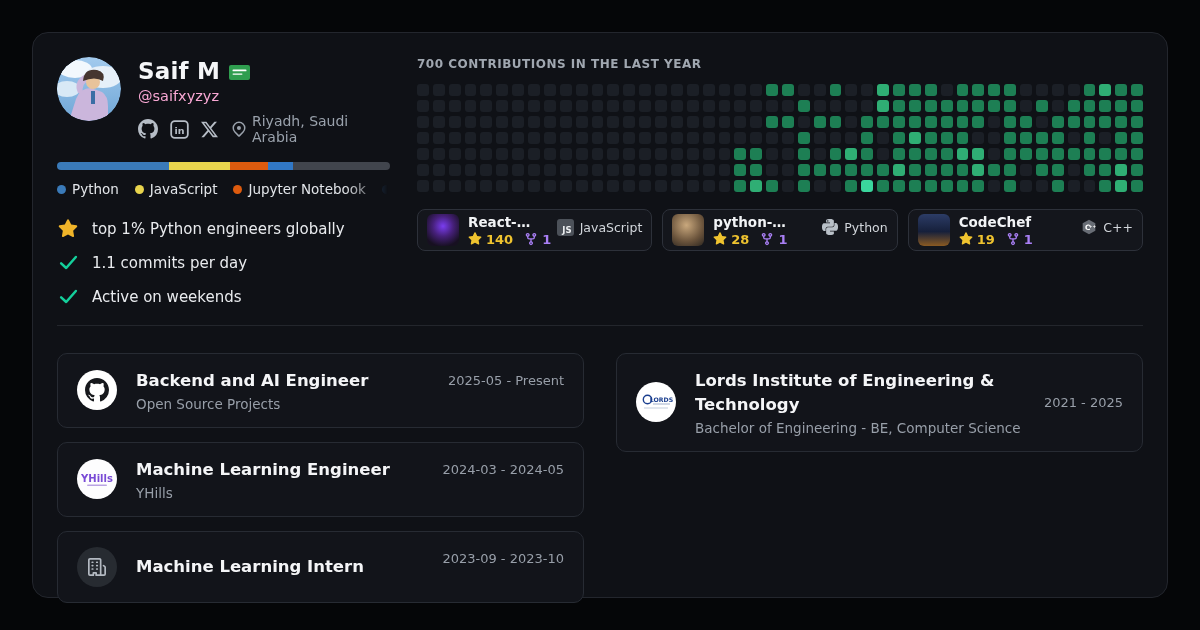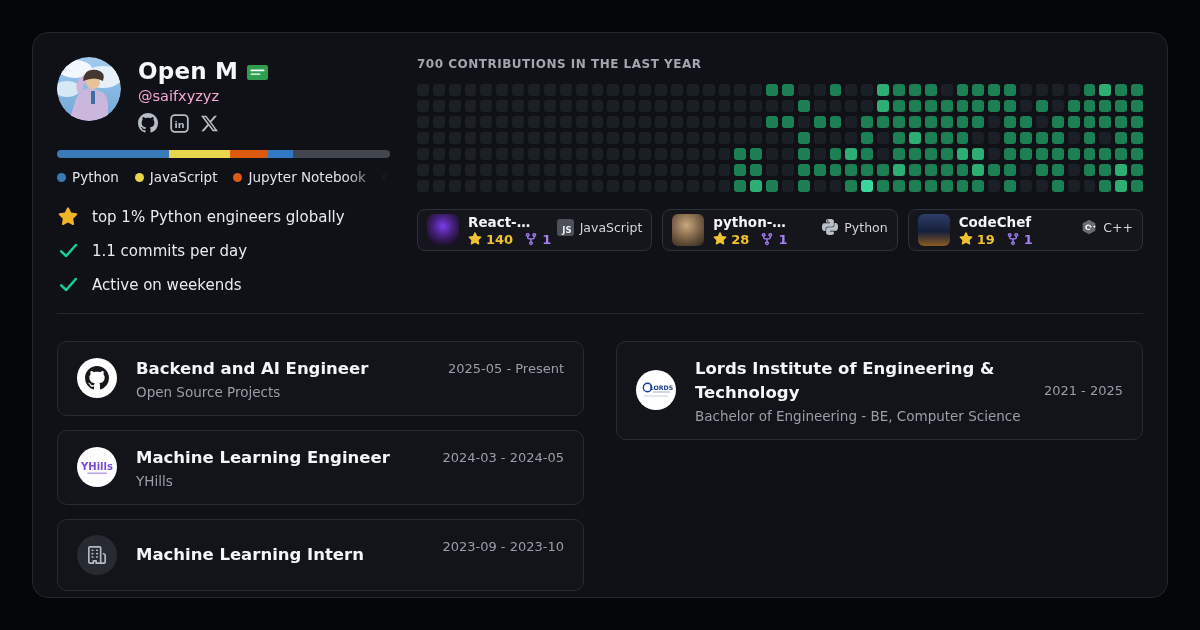--- a/index.html
+++ b/index.html
@@ -96,21 +96,21 @@
               <path d="M12 64 L19 42 Q23 31 34 31 L45 35 Q51 39 51 49 L51 64 Z" fill="#cbb6dc"></path>
               <path d="M21 36 Q16 25 27 18 L32 23 Q24 27 26 36 Z" fill="#cbb6dc"></path>
               <circle cx="36" cy="25" r="7" fill="#e8c39a"></circle>
               <path d="M26 24 Q27 11 40 13 Q49 15 46 24 Q38 19 26 24 Z" fill="#463630"></path>
               <rect x="34" y="34" width="4" height="13" fill="#3a6ea5"></rect>
             </g>
           </svg>
         </div>
         <div class="pinfo">
           <div class="name-row">
-            <span class="pname">Open M</span>
+            <span class="pname">Saif M</span>
             <span class="flag">
               <svg width="21" height="15" viewBox="0 0 21 15">
                   <rect width="21" height="15" rx="2" fill="#2f9e4f"></rect>
               <rect x="3.5" y="4.6" width="14" height="1.7" rx="0.85" fill="#fff"></rect>
               <rect x="3.5" y="8.4" width="10" height="1.3" rx="0.65" fill="#fff"></rect>
                 </svg>
             </span>
           </div>
           <div class="handle">@saifxyzyz</div>
           <div class="icon-row">
@@ -122,20 +122,28 @@
             <span class="sicon">
               <svg width="19" height="19" viewBox="0 0 16 16">
                   <rect x="1" y="1" width="14" height="14" rx="3" fill="none" stroke="currentColor" stroke-width="1.5"></rect>
                   <text x="8" y="11.6" font-size="8" font-weight="bold" fill="currentColor" text-anchor="middle">in</text>
                 </svg>
             </span>
             <span class="sicon">
               <svg width="17" height="17" viewBox="0 0 24 24" fill="currentColor">
                   <path d="M18.901 1.153h3.68l-8.04 9.19L24 22.846h-7.406l-5.8-7.584-6.638 7.584H.474l8.6-9.83L0 1.154h7.594l5.243 6.932ZM17.61 20.644h2.039L6.486 3.24H4.298Z"></path>
                 </svg>
+            </span>
+            <span class="loc">
+              <span>
+                <svg width="16" height="16" viewBox="0 0 16 16" fill="currentColor">
+                    <path d="m12.596 11.596-3.535 3.536a1.5 1.5 0 0 1-2.122 0l-3.535-3.536a6.5 6.5 0 1 1 9.192-9.193 6.5 6.5 0 0 1 0 9.193Zm-1.06-8.132v-.001a5 5 0 1 0-7.072 7.072L8 14.07l3.536-3.534a5 5 0 0 0 0-7.072ZM8 9a2 2 0 1 1-.001-3.999A2 2 0 0 1 8 9Z"></path>
+                  </svg>
+              </span>
+              <span>Riyadh, Saudi Arabia</span>
             </span>
           </div>
         </div>
       </div>
       <div class="lang-bar">
           <span class="seg" style="width: 33.5%; background: rgb(58, 122, 184);"></span>
           <span class="seg" style="width: 18.5%; background: rgb(232, 212, 77);"></span>
           <span class="seg" style="width: 11.5%; background: rgb(221, 91, 14);"></span>
           <span class="seg" style="width: 7.5%; background: rgb(49, 120, 198);"></span>
           <span class="seg" style="width: 29%; background: rgb(65, 69, 77);"></span>

